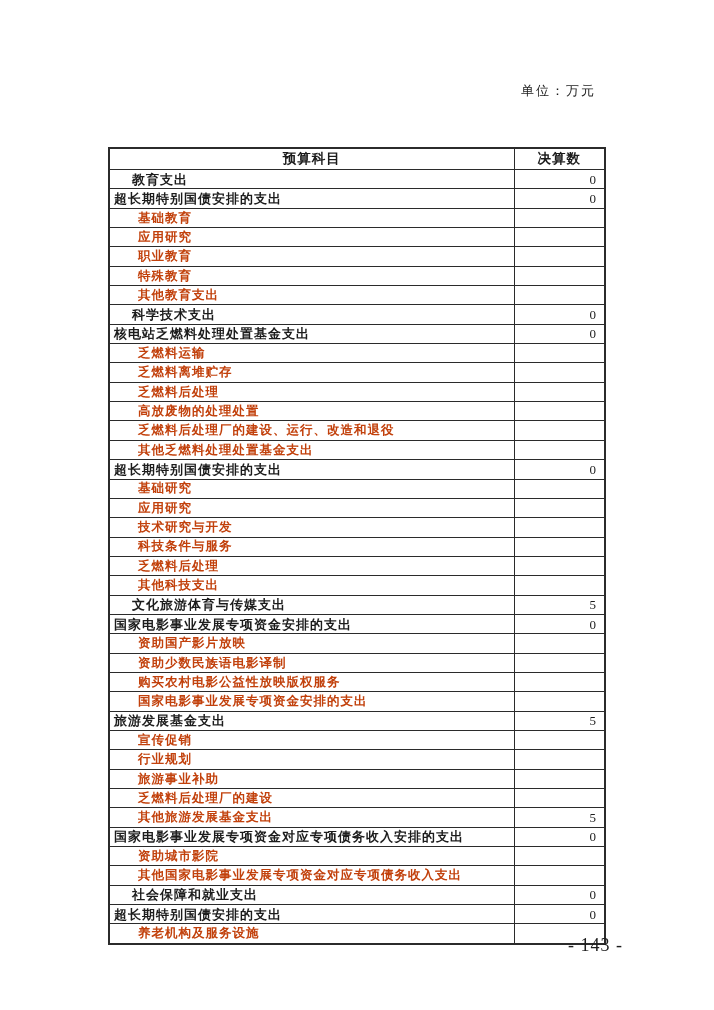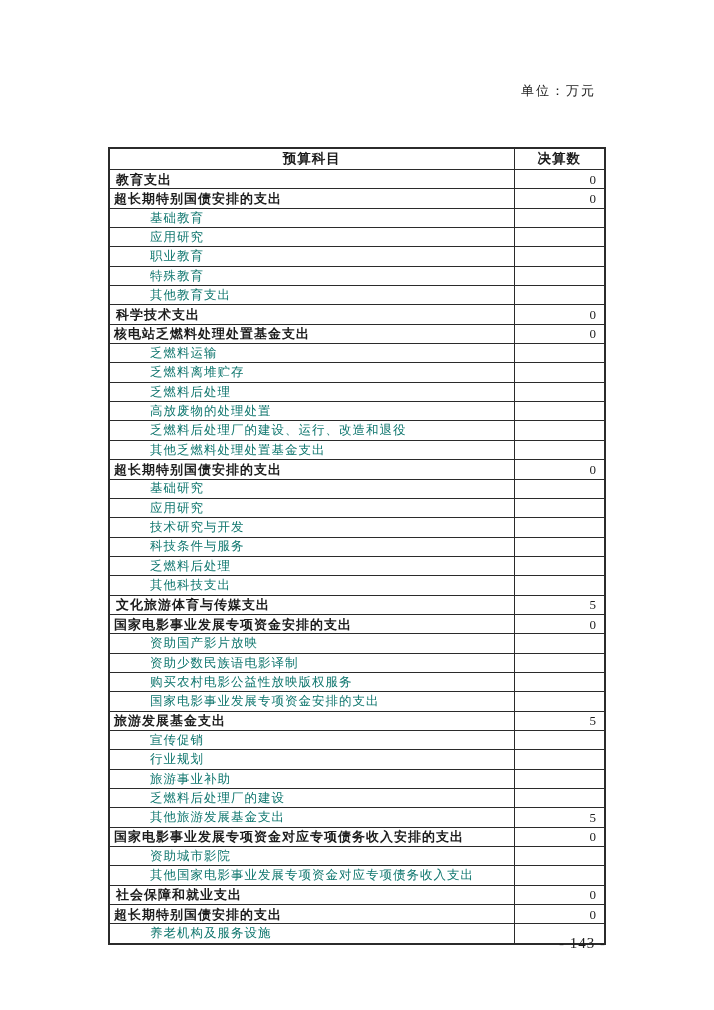--- a/index.html
+++ b/index.html
@@ -42,28 +42,28 @@
   .budget-table thead th {
     height: 20px;
     font-size: 13.5px;
     font-weight: bold;
     text-align: center;
     letter-spacing: 1px;
   }
   .budget-table tbody td { height: 18.35px; font-size: 13px; }
   .budget-table td.label { text-align: left; letter-spacing: 1px; }
   .budget-table td.value { text-align: right; padding-right: 8px; font-size: 13px; }
-  tr.lvl1 td.label { padding-left: 6px;  font-weight: bold; font-size: 13px; }
+  tr.lvl1 td.label { padding-left: 22px;  font-weight: bold; font-size: 13px; }
   tr.lvl2 td.label { padding-left: 4px; font-weight: bold; font-size: 13px; }
-  tr.lvl3 td.label { padding-left: 40px; font-weight: normal; font-size: 12.5px; color: #0f766e; }
+  tr.lvl3 td.label { padding-left: 28px; font-weight: bold; font-size: 12.5px; color: #c2410c; }
   .page-number {
     position: absolute;
     top: 935px;
-    right: 108px;
-    font-size: 15px;
+    right: 91px;
+    font-size: 18px;
     letter-spacing: 1px;
     white-space: nowrap;
     text-align: center;
   }
 </style>
 </head>
 <body>
 
 <div class="page">
 

